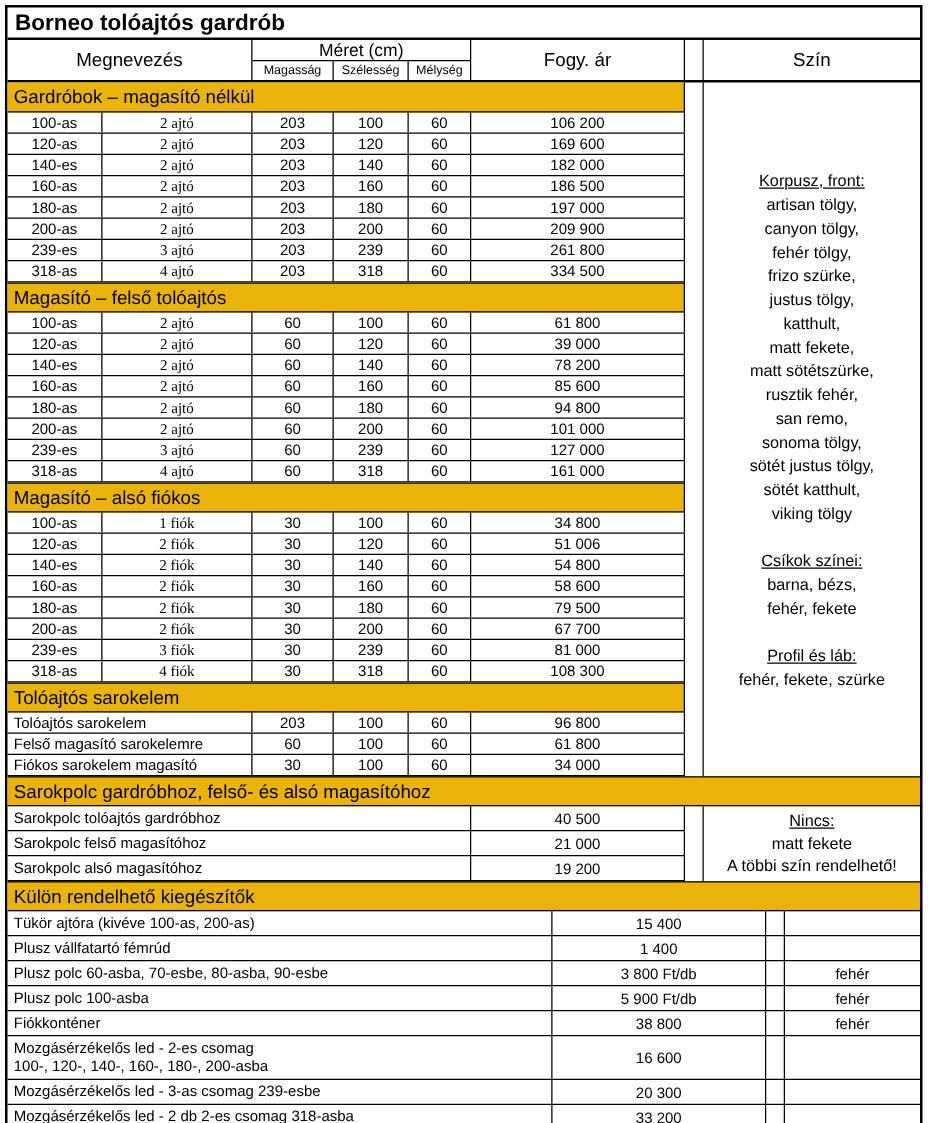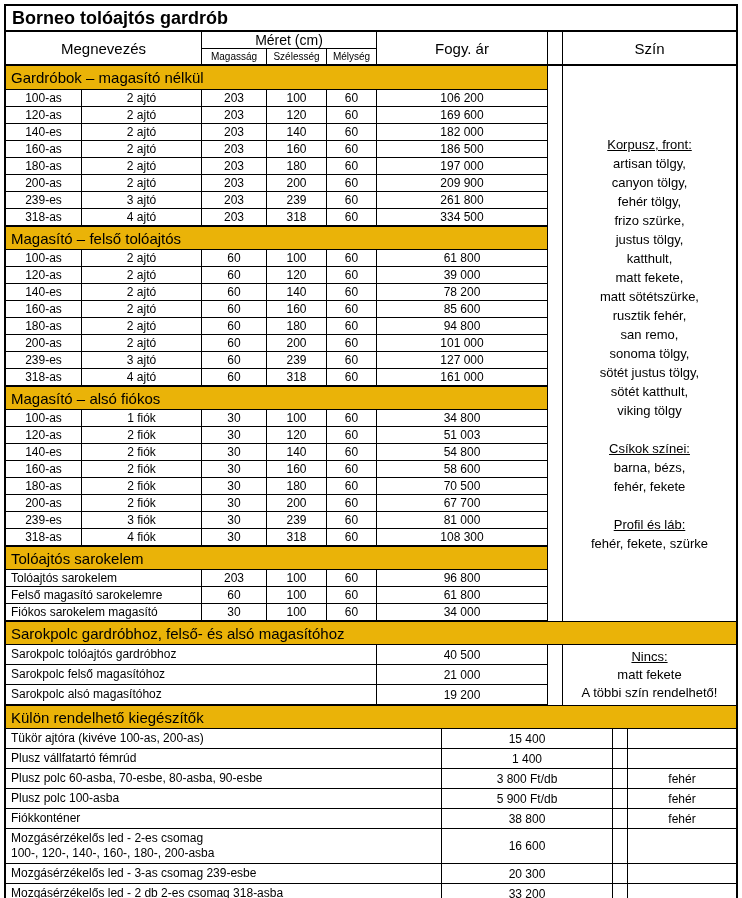--- a/index.html
+++ b/index.html
@@ -33,21 +33,21 @@
   .sec-band { height: 24px; background: #eab308; display: flex; align-items: center;
               padding-left: 5px; font-size: 15px; border-top: 1px solid #000;
               border-bottom: 1px solid #000; }
   .upper-left .sec-band { border-right: 1px solid #000; }
   .sec-band.first { border-top: 0; }
 
   .row { display: flex; height: 17px; border-bottom: 1px solid #000; }
   .cell { display: flex; align-items: center; justify-content: center;
           font-size: 12px; border-right: 1px solid #000; line-height: 14px; }
   .c-name { width: 76px; }
-  .c-type { width: 120px; }
+  .c-type { width: 120px; font-family: Liberation Serif, serif; }
   .c-h { width: 65px; }
   .c-w { width: 60px; }
   .c-d { width: 50px; }
   .c-price { flex: 1; }
   .c-name-wide { width: 196px; justify-content: flex-start; padding-left: 5px; }
 
   .szin-col { flex: 1; display: flex; flex-direction: column; justify-content: center;
               align-items: center; text-align: center; font-size: 13px; line-height: 19px; }
   .u { text-decoration: underline; }
   .cp-gap { margin-top: 19px; }
@@ -260,21 +260,21 @@
               <div class="cell c-d">60</div>
               <div class="cell c-price">34 800</div>
             </div>
 
             <div class="row">
               <div class="cell c-name">120-as</div>
               <div class="cell c-type">2 fiók</div>
               <div class="cell c-h">30</div>
               <div class="cell c-w">120</div>
               <div class="cell c-d">60</div>
-              <div class="cell c-price">51 003</div>
+              <div class="cell c-price">51 006</div>
             </div>
 
             <div class="row">
               <div class="cell c-name">140-es</div>
               <div class="cell c-type">2 fiók</div>
               <div class="cell c-h">30</div>
               <div class="cell c-w">140</div>
               <div class="cell c-d">60</div>
               <div class="cell c-price">54 800</div>
             </div>
@@ -287,21 +287,21 @@
               <div class="cell c-d">60</div>
               <div class="cell c-price">58 600</div>
             </div>
 
             <div class="row">
               <div class="cell c-name">180-as</div>
               <div class="cell c-type">2 fiók</div>
               <div class="cell c-h">30</div>
               <div class="cell c-w">180</div>
               <div class="cell c-d">60</div>
-              <div class="cell c-price">70 500</div>
+              <div class="cell c-price">79 500</div>
             </div>
 
             <div class="row">
               <div class="cell c-name">200-as</div>
               <div class="cell c-type">2 fiók</div>
               <div class="cell c-h">30</div>
               <div class="cell c-w">200</div>
               <div class="cell c-d">60</div>
               <div class="cell c-price">67 700</div>
             </div>

